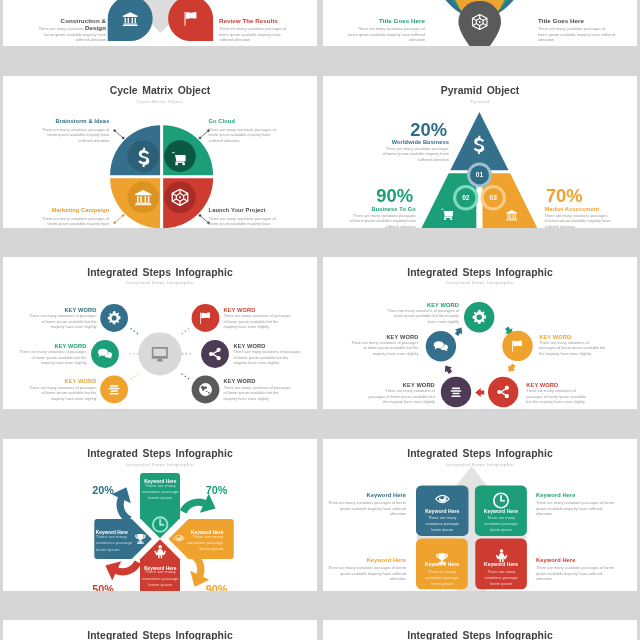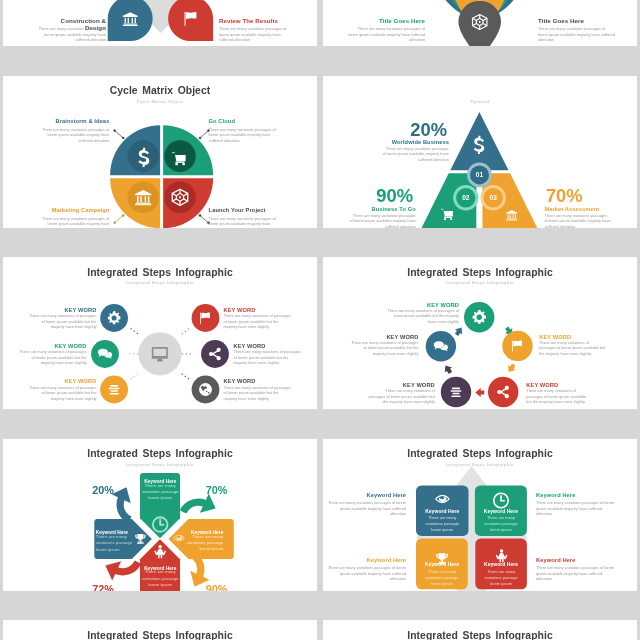--- a/index.html
+++ b/index.html
@@ -200,20 +200,21 @@
     <div class="lbl" style="left:26px;top:42.8px;width:80.4px;text-align:right;color:#2E6E86;">Brainstorm &amp; Ideas</div>
     <div class="body" style="left:31.4px;top:51.3px;width:75px;text-align:right;">There are many variations passages of lorem ipsum available  majority have suffered alteration</div>
     <div class="lbl" style="left:205.6px;top:42.8px;width:90px;text-align:left;color:#1C9E78;">Go Cloud</div>
     <div class="body" style="left:205.6px;top:51.3px;width:75px;text-align:left;">There are many variations passages of lorem ipsum available  majority have suffered alteration</div>
     <div class="lbl" style="left:26px;top:131.8px;width:80.4px;text-align:right;color:#E79C2D;">Marketing Campaign</div>
     <div class="body" style="left:31.4px;top:140.3px;width:75px;text-align:right;">There are many variations passages of lorem ipsum available  majority have suffered alteration</div>
     <div class="lbl" style="left:205.6px;top:131.8px;width:90px;text-align:left;color:#4a4a4a;">Launch Your Project</div>
     <div class="body" style="left:205.6px;top:140.3px;width:75px;text-align:left;">There are many variations passages of lorem ipsum available  majority have suffered alteration</div>
   </div>
   <div class="cell" id="c3">
+    <div class="stitle" style="top:9.5px;">Pyramid Object</div>
     <div class="ssub" style="top:23.3px;">Pyramid</div>
     <svg width="314" height="176" style="position:absolute;left:0;top:0">
       <path d="M156.4 35.9 L127.3 94.2 L185.5 94.2 Z" fill="#34708C"></path>
       <path d="M125.7 97.2 L98.1 152.9 L153.3 152.9 L153.3 97.2 Z" fill="#1C9E78"></path>
       <path d="M187.1 97.2 L214.7 152.9 L159.5 152.9 L159.5 97.2 Z" fill="#F0A22E"></path>
       <use href="#ic-dollar" x="145.41" y="56.64" width="21.88" height="24.52" fill="#fff" preserveAspectRatio="none"></use>
       <use href="#ic-cart" x="116.4" y="131.9" width="15.2" height="12.2" fill="#fff" preserveAspectRatio="none"></use>
       <use href="#ic-bank" x="181.4" y="132.9" width="14.6" height="12.2" fill="#fff" preserveAspectRatio="none"></use>
       <circle cx="156.5" cy="98.9" r="12.4" fill="#9FBED0"></circle>
       <circle cx="156.5" cy="98.9" r="9.5" fill="#2E6E86"></circle>
@@ -334,21 +335,21 @@
     <div class="pwbody" style="left:138.5px;top:44.3px;width:37.5px;color:#b9e5d6;">There are many variations passage lorem ipsum</div>
     <div class="pwlbl" style="left:182.8px;top:91.5px;width:37.5px;color:#fff;text-align:right;">Keyword Here</div>
     <div class="pwbody" style="left:182.8px;top:95.2px;width:37.5px;color:#fbe6c4;text-align:right;">There are many variations passage lorem ipsum</div>
     <div class="pwlbl" style="left:138.5px;top:127px;width:37.5px;color:#fff;">Keyword Here</div>
     <div class="pwbody" style="left:138.5px;top:130.8px;width:37.5px;color:#f3c5c1;">There are many variations passage lorem ipsum</div>
     <div class="pwlbl" style="left:92.8px;top:91.9px;width:37.5px;color:#fff;text-align:left;">Keyword Here</div>
     <div class="pwbody" style="left:92.8px;top:95.6px;width:37.5px;color:#bdd3dd;text-align:left;">There are many variations passage lorem ipsum</div>
     <div class="pct" style="left:75px;top:45.1px;width:50px;text-align:center;font-size:10.8px;color:#2E6E86;">20%</div>
     <div class="pct" style="left:188.5px;top:45.1px;width:50px;text-align:center;font-size:10.8px;color:#1C9E78;">70%</div>
     <div class="pct" style="left:188.5px;top:144.6px;width:50px;text-align:center;font-size:10.8px;color:#F0A22E;">90%</div>
-    <div class="pct" style="left:75px;top:144.6px;width:50px;text-align:center;font-size:10.8px;color:#CE3B30;">72%</div>
+    <div class="pct" style="left:75px;top:144.6px;width:50px;text-align:center;font-size:10.8px;color:#CE3B30;">50%</div>
   </div>
   <div class="cell" id="c7">
     <div class="stitle" style="top:9.5px;">Integrated Steps Infographic</div>
     <div class="ssub" style="top:23.3px;">Integrated Steps Infographic</div>
     <svg width="314" height="176" style="position:absolute;left:0;top:0">
       <path d="M148.5 27 L204 98.5 L148.5 170 L93 98.5 Z" fill="#E3E3E3"></path>
       <rect x="93" y="46.4" width="52.5" height="50.5" rx="5.5" fill="#34708C"></rect>
       <rect x="151.9" y="46.4" width="52" height="50.5" rx="5.5" fill="#1C9E78"></rect>
       <rect x="93" y="99.6" width="51.8" height="50.7" rx="5.5" fill="#F0A22E"></rect>
       <rect x="152.3" y="99.6" width="51.6" height="50.7" rx="5.5" fill="#CE3B30"></rect>

